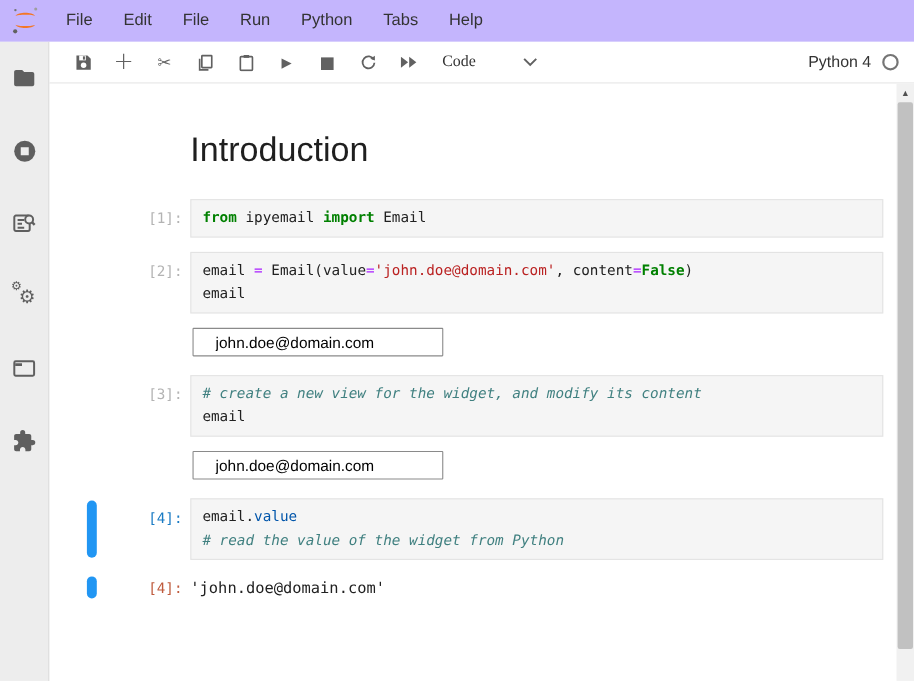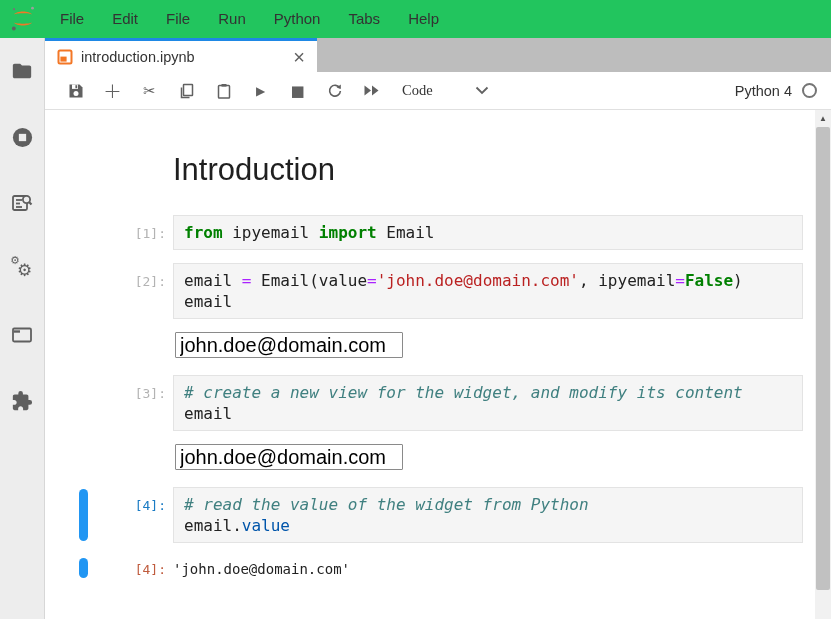--- a/index.html
+++ b/index.html
@@ -2,21 +2,21 @@
 <html><head>
 <meta charset="utf-8">
 <style>
   * { margin:0; padding:0; box-sizing:border-box; }
   html,body { background:#fff; }
   .app {
     position:relative; width:831px; height:619px; overflow:hidden;
     font-family:"Liberation Sans", sans-serif; background:#fff; color:#212121;
   }
   
-  .menubar { height:38px; display:flex; align-items:center; background:#22c55e; }
+  .menubar { height:38px; display:flex; align-items:center; background:#c4b5fd; }
   .logo-box { width:46px; display:flex; justify-content:center; align-items:center; }
   .menu-item { padding:0 14px; font-size:15px; color:#333; cursor:default; line-height:38px; }
   
   .body { display:flex; height:581px; }
   .sidebar { width:45px; background:#ededed; border-right:1px solid #d7d7d7; display:flex; flex-direction:column; align-items:center; }
   .side-icon { height:66px; width:45px; display:flex; align-items:center; justify-content:center; color:#5f5f5f; }
   .main { flex:1; display:flex; flex-direction:column; min-width:0; }
   
   .tabbar { height:34px; background:#bdbdbd; display:flex; }
   .tab { width:272px; background:#fff; border-top:3px solid #1e88e5; display:flex; align-items:center; padding:0 10px 0 12px; }
@@ -39,30 +39,30 @@
   .nb { position:absolute; left:12px; top:0; right:16px; }
   .nb-heading { margin:42px 0 27px 116px; font-size:31px; color:#1f1f1f; font-weight:400; }
   .cell, .out-row { display:flex; position:relative; }
   .cell { margin-bottom:13px; }
   .out-row { margin:12px 0 17px 0; }
   .prompt-col { width:116px; flex-shrink:0; text-align:right; padding:8px 7px 0 0; font-family:"DejaVu Sans Mono", monospace; font-size:13px; line-height:21px; }
   .in-prompt { color:#b3b3b3; }
   .in-prompt.active { color:#1a7bc4; }
   .out-prompt { color:#bf5b3d; }
   .out-row .prompt-col { padding-top:3px; }
-  .editor { width:630px; background:#f5f5f5; border:1px solid #e3e3e3; padding:6px 10px; font-family:"DejaVu Sans Mono", monospace; font-size:16px; line-height:21px; cursor:text; }
+  .editor { width:630px; background:#f5f5f5; border:1px solid #e3e3e3; padding:6px 10px; font-family:"DejaVu Sans Mono", monospace; font-size:13px; line-height:21px; cursor:text; }
   .code-line { white-space:pre; }
   .tok-kw { color:#008000; font-weight:bold; }
   .tok-op { color:#aa22ff; }
   .tok-str { color:#ba2121; }
   .tok-com { color:#408080; font-style:italic; }
   .tok-prop { color:#0055aa; }
   .tok-pl { color:#212121; }
   .sel-bar { position:absolute; left:22px; top:2px; bottom:2px; width:9px; border-radius:5px; background:#2196f3; }
-  .widget-input { margin-left:2px; width:228px; height:26px; border:1px solid #8a8a8a; border-radius:1px; background:#fff; padding:2px 4px; font-family:"Liberation Sans", sans-serif; font-size:20px; color:#000; }
+  .widget-input { margin-left:2px; width:228px; height:26px; border:1px solid #8a8a8a; border-radius:1px; background:#fff; padding:2px 20px; font-family:"Liberation Sans", sans-serif; font-size:14px; color:#000; }
   .out-text { font-family:"DejaVu Sans Mono", monospace; font-size:14px; color:#212121; padding-top:3px; line-height:21px; }
   
   .scrollbar { position:absolute; top:0; right:0; width:16px; bottom:0; background:#f1f1f1; }
   .sb-btn { height:16px; display:flex; align-items:center; justify-content:center; font-size:8px; color:#505050; cursor:pointer; }
   .sb-thumb { position:absolute; left:1px; right:1px; top:17px; bottom:29px; background:#c1c1c1; border-radius:2px; cursor:pointer; }
   svg { display:block; }
 </style>
 </head>
 <body>
 
@@ -124,30 +124,20 @@
         </svg>
       </div>
       <div class="side-icon">
         <svg width="22" height="22" viewBox="0 0 24 24">
             <path fill="#5f5f5f" d="M20.5 11H19V7c0-1.1-.9-2-2-2h-4V3.5a2.5 2.5 0 0 0-5 0V5H4c-1.1 0-1.99.9-1.99 2v3.8H3.5c1.49 0 2.7 1.21 2.7 2.7s-1.21 2.7-2.7 2.7H2V20c0 1.1.9 2 2 2h3.8v-1.5c0-1.49 1.21-2.7 2.7-2.7 1.49 0 2.7 1.21 2.7 2.7V22H17c1.1 0 2-.9 2-2v-4h1.5a2.5 2.5 0 0 0 0-5z"></path>
           </svg>
       </div>
     </div>
 
     <div class="main">
-      <div class="tabbar">
-        <div class="tab">
-          <svg width="16" height="16" viewBox="0 0 16 16">
-            <rect x="1.5" y="1.5" width="13" height="13" rx="1.5" fill="#fff" stroke="#f37726" stroke-width="2"></rect>
-            <rect x="3.4" y="7.6" width="6.2" height="5" fill="#f37726"></rect>
-          </svg>
-          <span class="tab-title">introduction.ipynb</span>
-          <span class="tab-close">×</span>
-        </div>
-      </div>
 
       <div class="toolbar">
         <div class="tb-btn">
           <svg width="16" height="16" viewBox="0 0 16 16">
               <path fill="#616161" d="M1.5 1.5h10l3 3v10h-13z"></path>
               <rect x="4" y="1.5" width="6" height="4.4" fill="#fff"></rect>
               <rect x="7.4" y="2.2" width="1.8" height="3" fill="#616161"></rect>
               <circle cx="8" cy="10.4" r="2.5" fill="#fff"></circle>
             </svg>
         </div>
@@ -206,21 +196,21 @@
           <div>
               <div class="cell">
                 <div class="prompt-col"><span class="in-prompt">[1]:</span></div>
                 <div class="editor">
                   <div class="code-line"><span class="tok-kw">from</span><span class="tok-pl"> ipyemail </span><span class="tok-kw">import</span><span class="tok-pl"> Email</span></div>
                 </div>
               </div>
               <div class="cell">
                 <div class="prompt-col"><span class="in-prompt">[2]:</span></div>
                 <div class="editor">
-                  <div class="code-line"><span class="tok-pl">email </span><span class="tok-op">=</span><span class="tok-pl"> Email(value</span><span class="tok-op">=</span><span class="tok-str">'john.doe@domain.com'</span><span class="tok-pl">, ipyemail</span><span class="tok-op">=</span><span class="tok-kw">False</span><span class="tok-pl">)</span></div>
+                  <div class="code-line"><span class="tok-pl">email </span><span class="tok-op">=</span><span class="tok-pl"> Email(value</span><span class="tok-op">=</span><span class="tok-str">'john.doe@domain.com'</span><span class="tok-pl">, content</span><span class="tok-op">=</span><span class="tok-kw">False</span><span class="tok-pl">)</span></div>
                   <div class="code-line"><span class="tok-pl">email</span></div>
                 </div>
               </div>
               <div class="out-row">
                 <div class="prompt-col"></div>
                 <input class="widget-input" type="text" value="john.doe@domain.com" style="">
               </div>
               <div class="cell">
                 <div class="prompt-col"><span class="in-prompt">[3]:</span></div>
                 <div class="editor">
@@ -229,22 +219,22 @@
                 </div>
               </div>
               <div class="out-row">
                 <div class="prompt-col"></div>
                 <input class="widget-input" type="text" value="john.doe@domain.com" style="">
               </div>
               <div class="cell">
                 <div class="sel-bar"></div>
                 <div class="prompt-col"><span class="in-prompt active">[4]:</span></div>
                 <div class="editor">
+                  <div class="code-line"><span class="tok-pl">email.</span><span class="tok-prop">value</span></div>
                   <div class="code-line"><span class="tok-com"># read the value of the widget from Python</span></div>
-                  <div class="code-line"><span class="tok-pl">email.</span><span class="tok-prop">value</span></div>
                 </div>
               </div>
               <div class="out-row">
                 <div class="sel-bar"></div>
                 <div class="prompt-col"><span class="out-prompt">[4]:</span></div>
                 <div class="out-text">'john.doe@domain.com'</div>
               </div>
             </div>
         </div>
         <div class="scrollbar">

